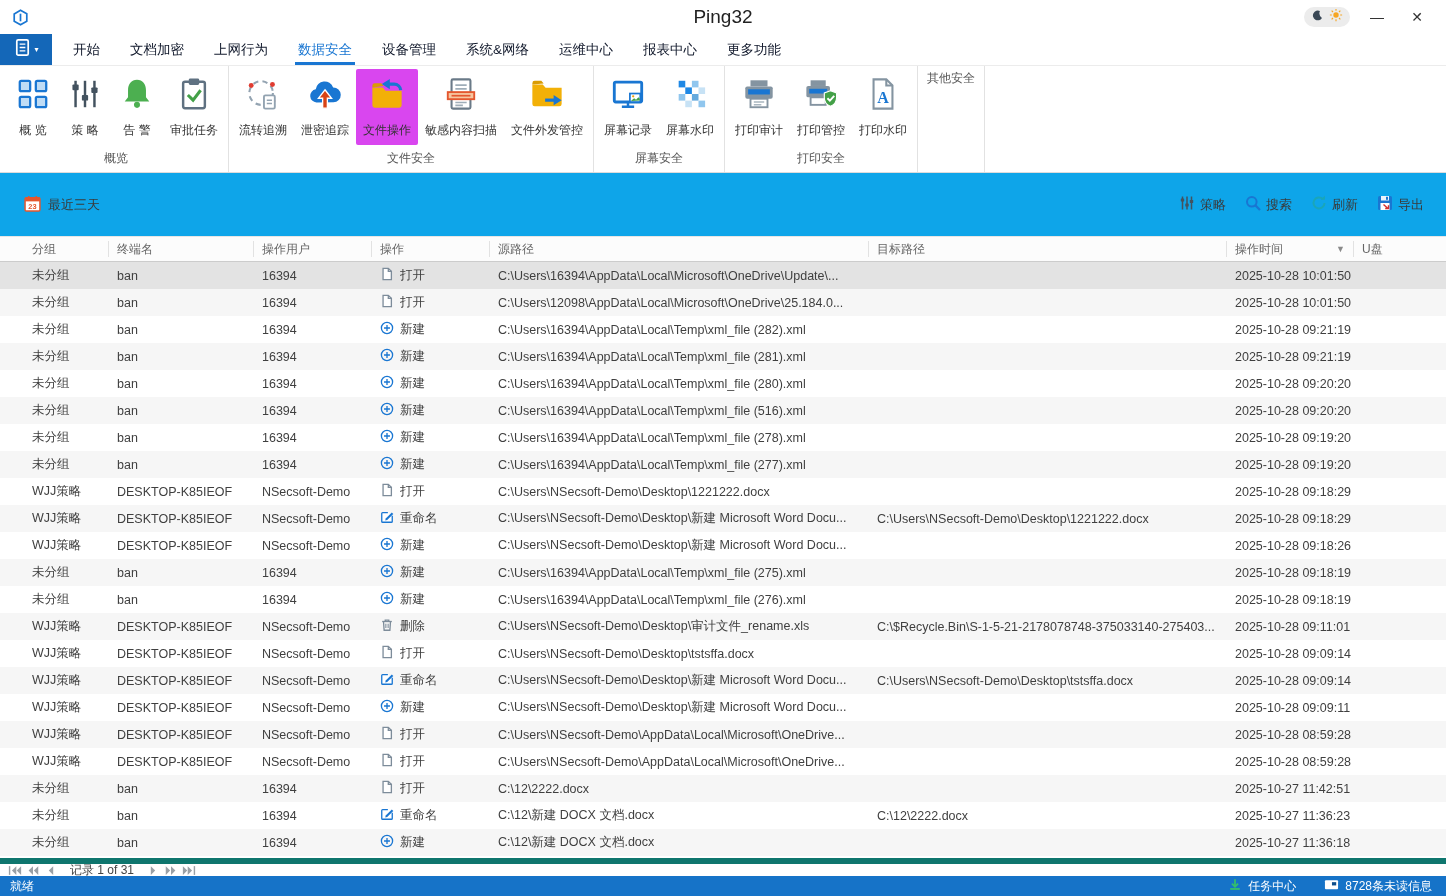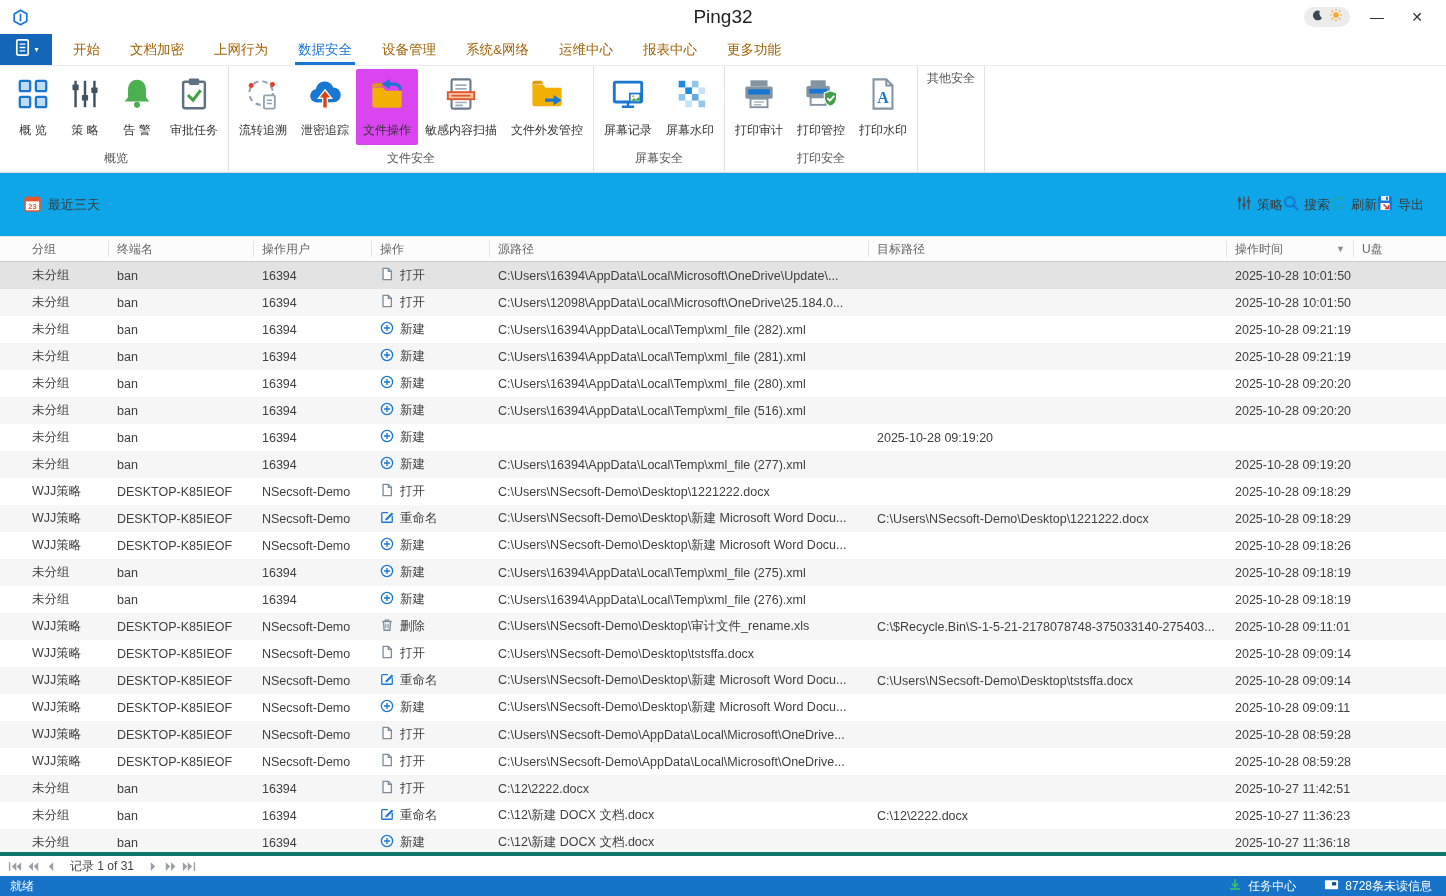--- a/index.html
+++ b/index.html
@@ -13,57 +13,57 @@
   .title { position:absolute; left:0; right:0; text-align:center; font-size:19px; color:#222; }
   .title-controls { margin-left:auto; display:flex; align-items:center; gap:14px; padding-right:16px; z-index:2; }
   .theme-pill { width:46px; height:20px; border-radius:10px; background:#ececec; display:flex; align-items:center; justify-content:center; gap:5px; cursor:pointer; }
   .win-btn { width:26px; height:24px; display:flex; align-items:center; justify-content:center; font-size:14px; color:#333; cursor:pointer; }
 
   
   .menubar { height:32px; display:flex; background:#fff; border-bottom:1px solid #ececec; flex:0 0 auto; }
   .appbtn { width:52px; background:#1467b8; display:flex; align-items:center; justify-content:center; gap:2px; cursor:pointer; }
   .appbtn .caret { color:#fff; font-size:8px; }
   .tabs { display:flex; align-items:stretch; margin-left:6px; }
-  .tab { padding:0 15px; font-size:13.5px; color:#a16207; display:flex; align-items:center; position:relative; cursor:pointer; white-space:nowrap; }
+  .tab { padding:0 15px; font-size:13.5px; color:#0f172a; display:flex; align-items:center; position:relative; cursor:pointer; white-space:nowrap; }
   .tab.active { color:#1976d2; }
   .tab.active::after { content:""; position:absolute; left:12px; right:12px; bottom:0; height:3px; background:#1976d2; }
 
   
   .ribbon { height:107px; display:flex; background:#fff; border-bottom:1px solid #dcdcdc; padding-left:4px; flex:0 0 auto; }
   .rgroup { display:flex; flex-direction:column; border-right:1px solid #e2e2e2; padding:3px 3px 0; }
   .rbuttons { display:flex; align-items:flex-start; flex:1; }
   .rbtn { display:flex; flex-direction:column; align-items:center; gap:7px; padding:8px 7px 6px; min-width:52px; cursor:pointer; border-radius:2px; }
   .rbtn.selected { background:#d946ef; }
   .rbtn .lbl { font-size:12px; color:#333; white-space:nowrap; }
   .rgroup-label { text-align:center; font-size:12px; color:#555; padding:1px 6px 5px; }
 
   
   .filterbar { height:63px; display:flex; align-items:center; padding:0 22px 0 24px; background:#0ea5e9; flex:0 0 auto; }
   .datefilter { display:flex; align-items:center; gap:7px; font-size:13px; color:#3a3a3a; cursor:pointer; }
   .fspacer { flex:1; }
-  .factions { display:flex; }
+  .factions { display:flex; gap:19px; }
   .faction { display:flex; align-items:center; gap:5px; font-size:13px; color:#3a3a3a; cursor:pointer; }
 
   
   .grid-cols { display:grid; grid-template-columns:85px 145px 118px 118px 379px 358px 127px 98px 1fr;padding-left:24px; }
   .thead { height:26px; align-items:center; border-top:1px solid #e6e6e6; border-bottom:1px solid #cccccc; background:#fcfcfc; font-size:12px; color:#666; flex:0 0 auto; }
   .th { padding:0 8px; height:16px; line-height:16px; border-right:1px solid #e2e2e2; display:flex; justify-content:space-between; align-items:center; overflow:hidden; white-space:nowrap; cursor:pointer; }
   .th.last { border-right:none; cursor:default; }
   .th .fcaret { color:#8a8a8a; font-size:9px; }
   .tbody { flex:1; overflow:hidden; }
   .tr { height:27px; align-items:center; font-size:12.5px; color:#3f3f3f; cursor:pointer; }
   .tr.alt { background:#f6f6f6; }
   .tr.selected { background:#e3e3e3; }
   .td { padding:0 8px; overflow:hidden; white-space:nowrap; }
   .td.op { display:flex; align-items:center; gap:6px; }
   .td.menu-cell { padding:0 4px; }
   .dots { color:#1976d2; font-weight:bold; letter-spacing:1.5px; font-size:12px; cursor:pointer; }
 
   
-  .pagination { height:24px; display:flex; align-items:center; padding-left:6px; border-top:4px solid #0f766e; background:#fff; font-size:12px; color:#444; flex:0 0 auto; }
+  .pagination { height:18px; display:flex; align-items:center; padding-left:6px; border-top:6px solid #0f766e; background:#fff; font-size:12px; color:#444; flex:0 0 auto; }
   .pgbtn { width:18px; height:16px; display:flex; align-items:center; justify-content:center; cursor:pointer; }
   .pgtext { margin:0 10px; white-space:nowrap; }
 
   
   .statusbar { height:20px; background:#1673c8; display:flex; align-items:center; color:#fff; font-size:12px; padding:0 14px 0 10px; flex:0 0 auto; }
   .status-right { margin-left:auto; display:flex; gap:28px; }
   .sitem { display:flex; align-items:center; gap:6px; cursor:pointer; }
 </style>
 </head>
 <body>
@@ -470,20 +470,21 @@
         <div class="td">未分组</div>
         <div class="td">ban</div>
         <div class="td">16394</div>
         <div class="td op">
           <span><svg width="14" height="14" viewBox="0 0 16 16">
               <circle cx="8" cy="8" r="6.4" fill="none" stroke="#1976d2" stroke-width="1.5"></circle>
               <path d="M8 4.6v6.8M4.6 8h6.8" stroke="#1976d2" stroke-width="1.5"></path>
             </svg></span>
           <span>新建</span>
         </div>
+        <div class="td">C:\Users\16394\AppData\Local\Temp\xml_file (278).xml</div>
         <div class="td"></div>
         <div class="td">2025-10-28 09:19:20</div>
         <div class="td"></div>
         <div class="td menu-cell"></div>
       </div>
       <div class="tr grid-cols alt">
         <div class="td">未分组</div>
         <div class="td">ban</div>
         <div class="td">16394</div>
         <div class="td op">

